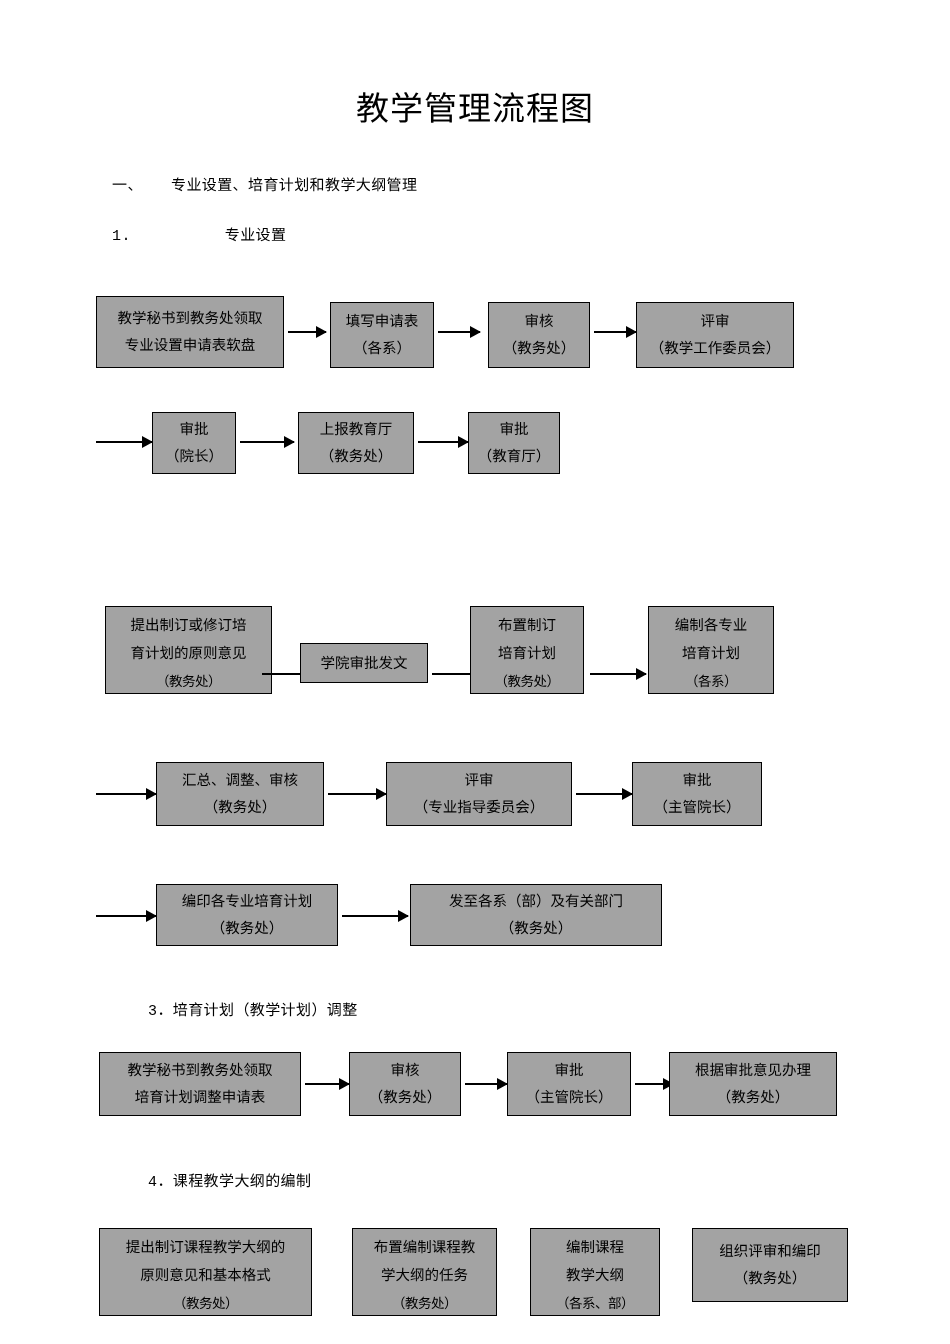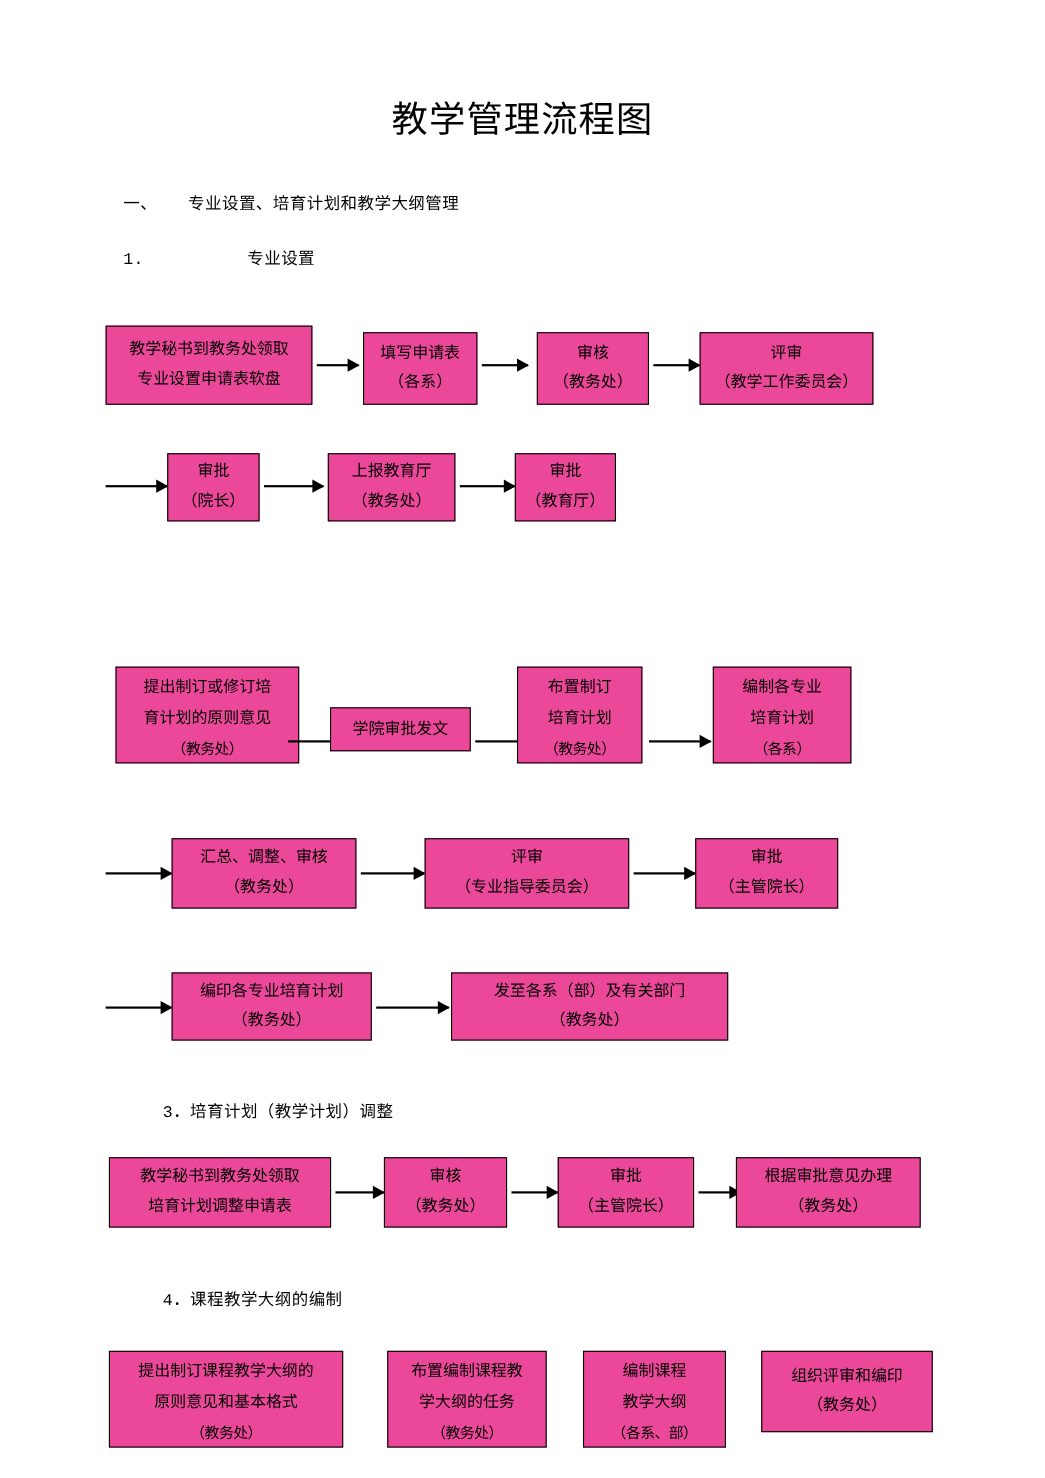--- a/index.html
+++ b/index.html
@@ -47,21 +47,21 @@
   .heading-2 { left: 112px; top: 226px; letter-spacing: 0.4px; }
   .heading-3 { left: 112px; top: 522px; letter-spacing: 0.4px; }
   .heading-4 { left: 148px; top: 1001px; letter-spacing: 0.4px; }
   .heading-5 { left: 148px; top: 1172px; letter-spacing: 0.4px; }
 
   
   .box {
     position: absolute;
     border: 1.4px solid #000;
     box-sizing: border-box;
-    background: #ec4899;
+    background: #a3a3a3;
     display: flex;
     flex-direction: column;
     align-items: center;
     justify-content: center;
     overflow: visible;
   }
   .box .ln {
     display: block;
     font-size: 14.5px;
     line-height: 27px;

